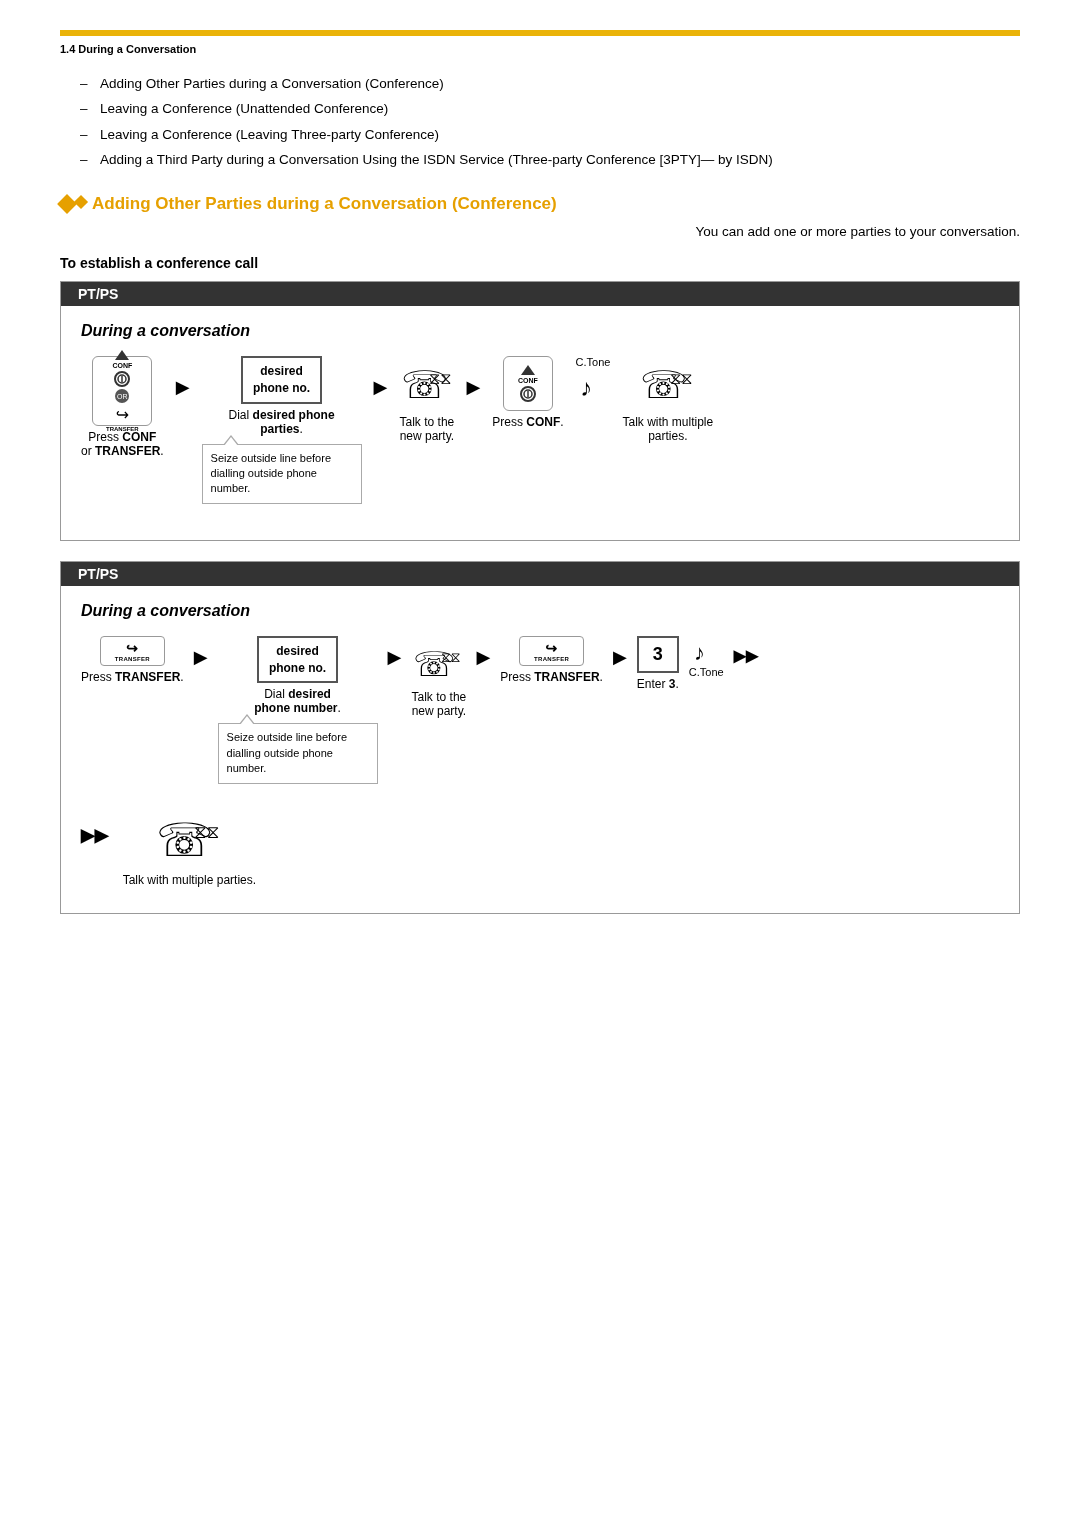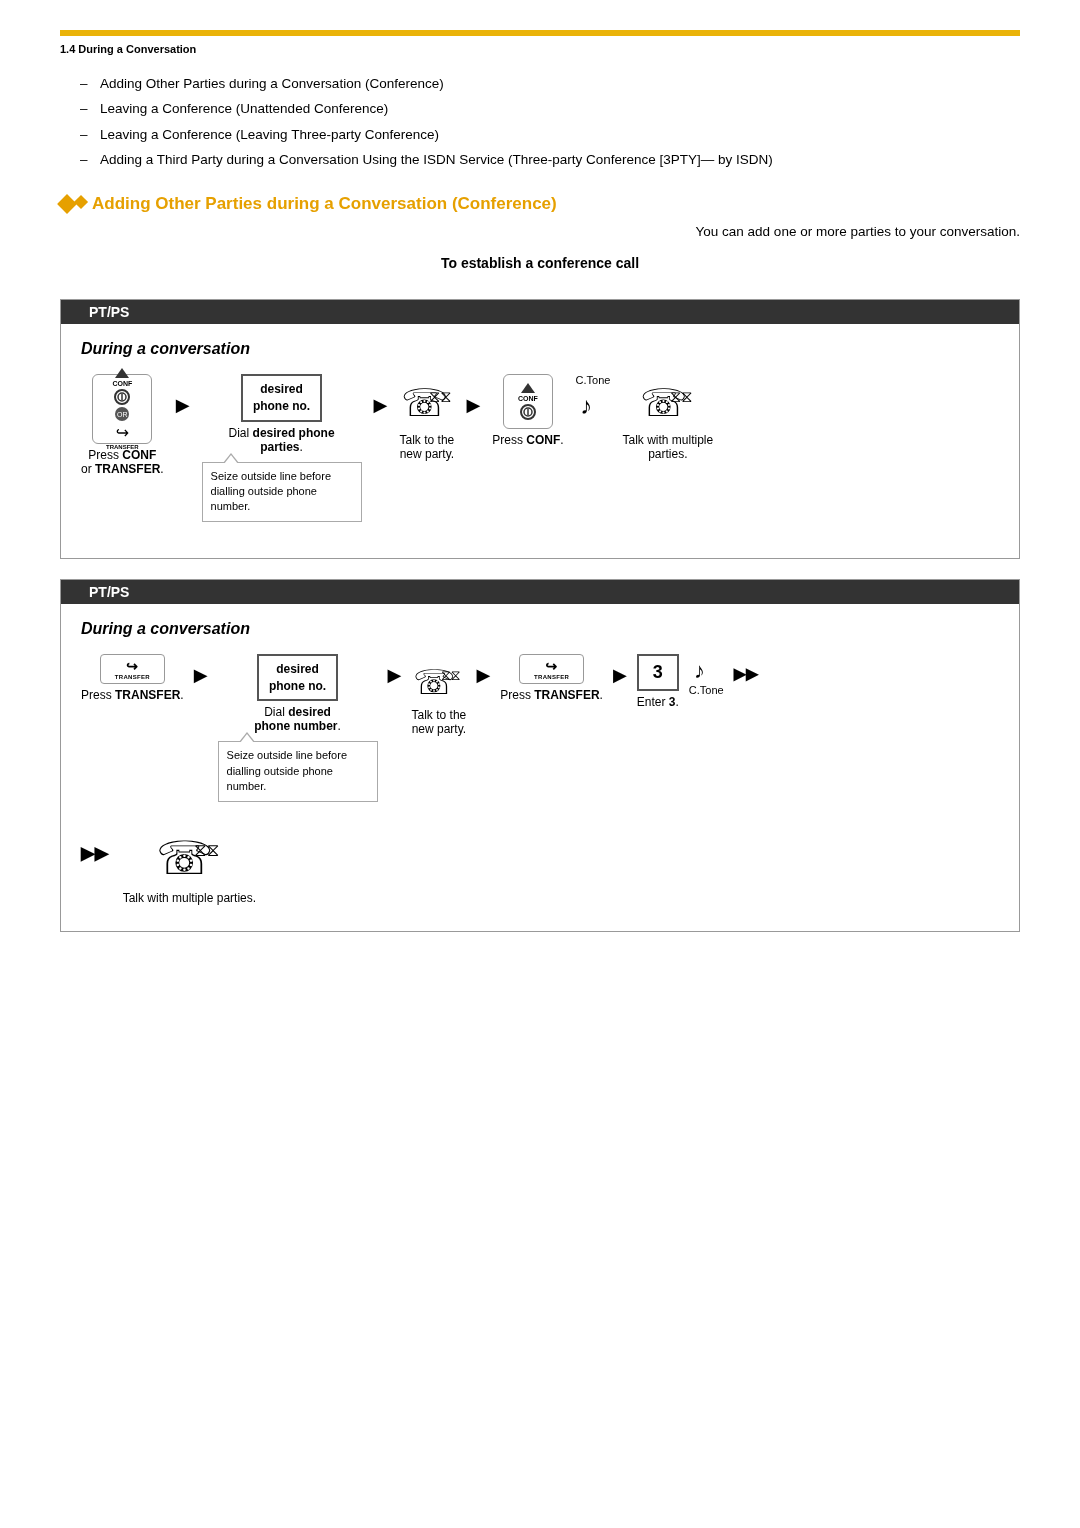--- a/index.html
+++ b/index.html
@@ -87,35 +87,34 @@
 
     .section-desc {
       font-size: 13.5px;
       margin-bottom: 16px;
       text-align: right;
     }
 
     .subsection-title {
       font-size: 14px;
       font-weight: bold;
-      margin-bottom: 28px;
-      text-align: center;
+      margin-bottom: 10px;
     }
 
     
     .ptps-box {
       border: 1px solid #999;
       margin-bottom: 20px;
     }
     .ptps-header {
       background: #333;
       color: #fff;
       font-weight: bold;
       font-size: 14px;
-      padding: 4px 28px;
+      padding: 4px 17px;
     }
     .ptps-content {
       padding: 16px 20px;
     }
     .during-conversation {
       font-style: italic;
       font-size: 16px;
       margin-bottom: 16px;
       font-weight: bold;
     }

